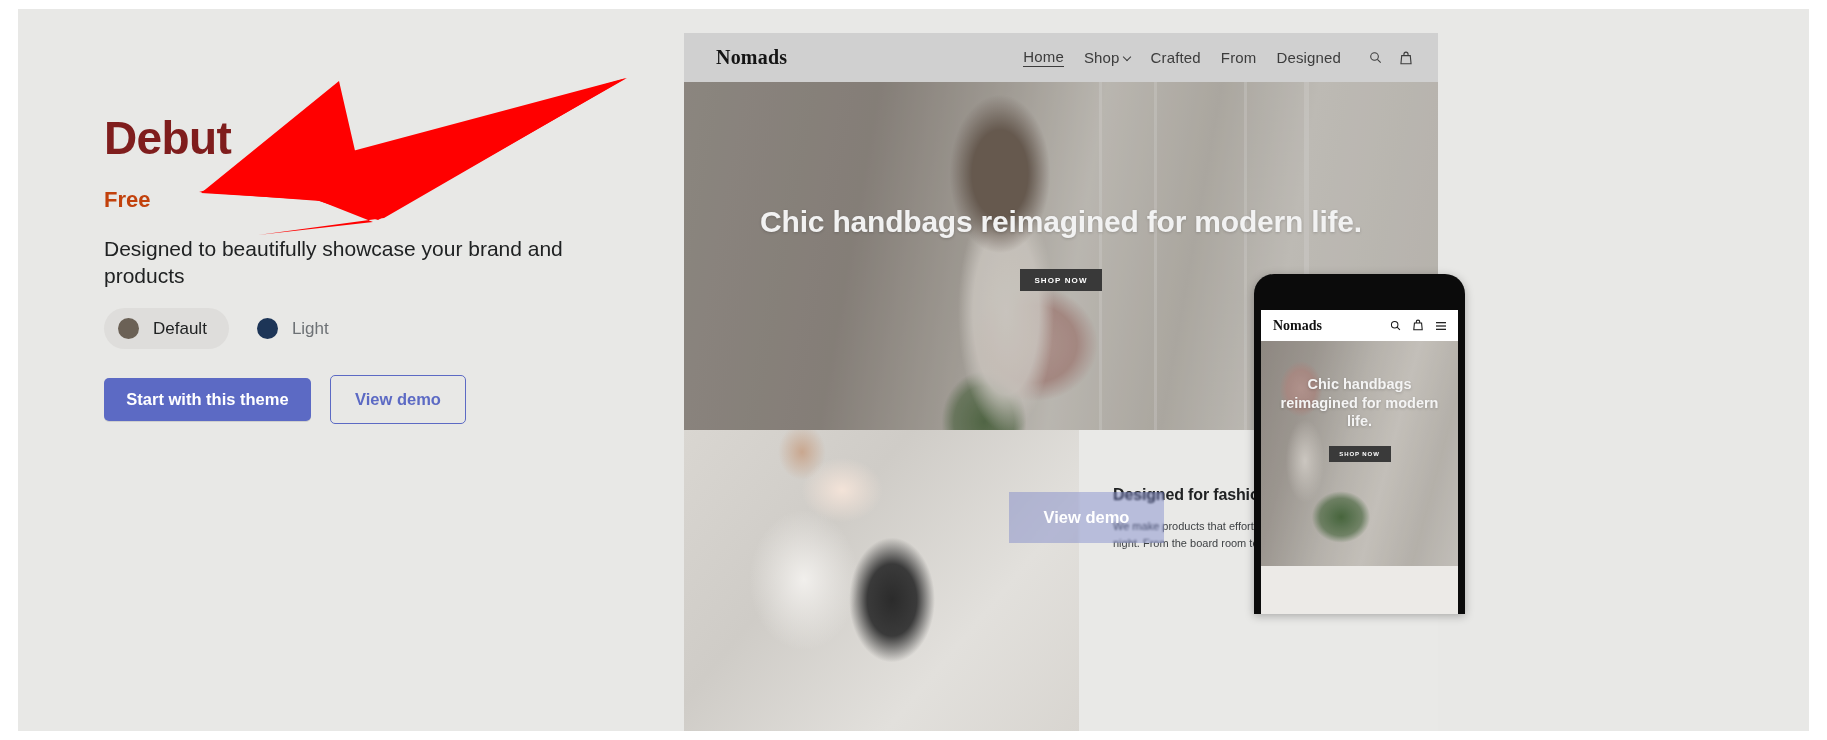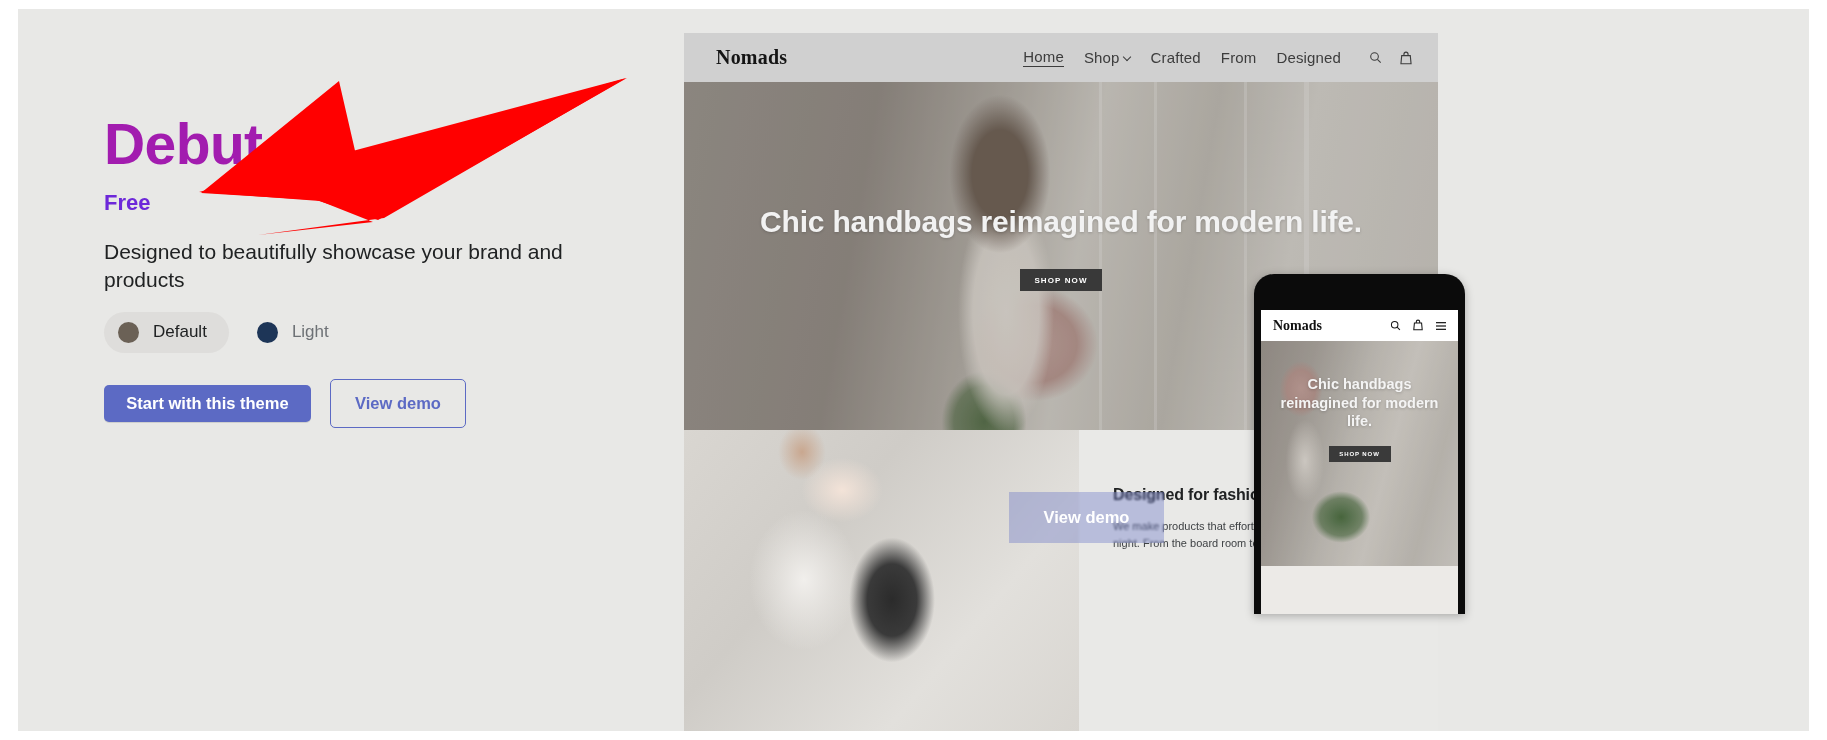--- a/index.html
+++ b/index.html
@@ -31,31 +31,31 @@
     overflow: hidden;
   }
 
   
   .detail {
     position: absolute;
     left: 86px; top: 105px;
     width: 620px;
   }
   .theme-title {
-    font-size: 57px;
+    font-size: 46px;
     line-height: 1.06;
     font-weight: 700;
-    color: #a21caf;
+    color: #7f1d1d;
     letter-spacing: -0.6px;
   }
   .theme-price {
-    margin-top: 16px;
+    margin-top: 24px;
     font-size: 22px;
     font-weight: 700;
-    color: #6d28d9;
+    color: #c2410c;
   }
   .theme-desc {
     margin-top: 22px;
     font-size: 21px;
     line-height: 1.32;
     color: #202223;
     font-weight: 400;
     max-width: 540px;
   }
   .styles-label {
@@ -99,21 +99,21 @@
     font-family: "Liberation Sans", sans-serif;
     font-size: 16.5px;
     font-weight: 700;
     border-radius: 5px;
     cursor: pointer;
     display: flex;
     align-items: center;
     justify-content: center;
   }
   .btn-primary {
-    width: 207px; height: 37px;
+    width: 207px; height: 43px;
     background: #5c6ac4;
     color: #ffffff;
     border: none;
     box-shadow: 0 1px 0 rgba(22,29,37,.12);
   }
   .btn-secondary {
     width: 136px; height: 49px;
     background: transparent;
     color: #5c6ac4;
     border: 1.6px solid #5c6ac4;

